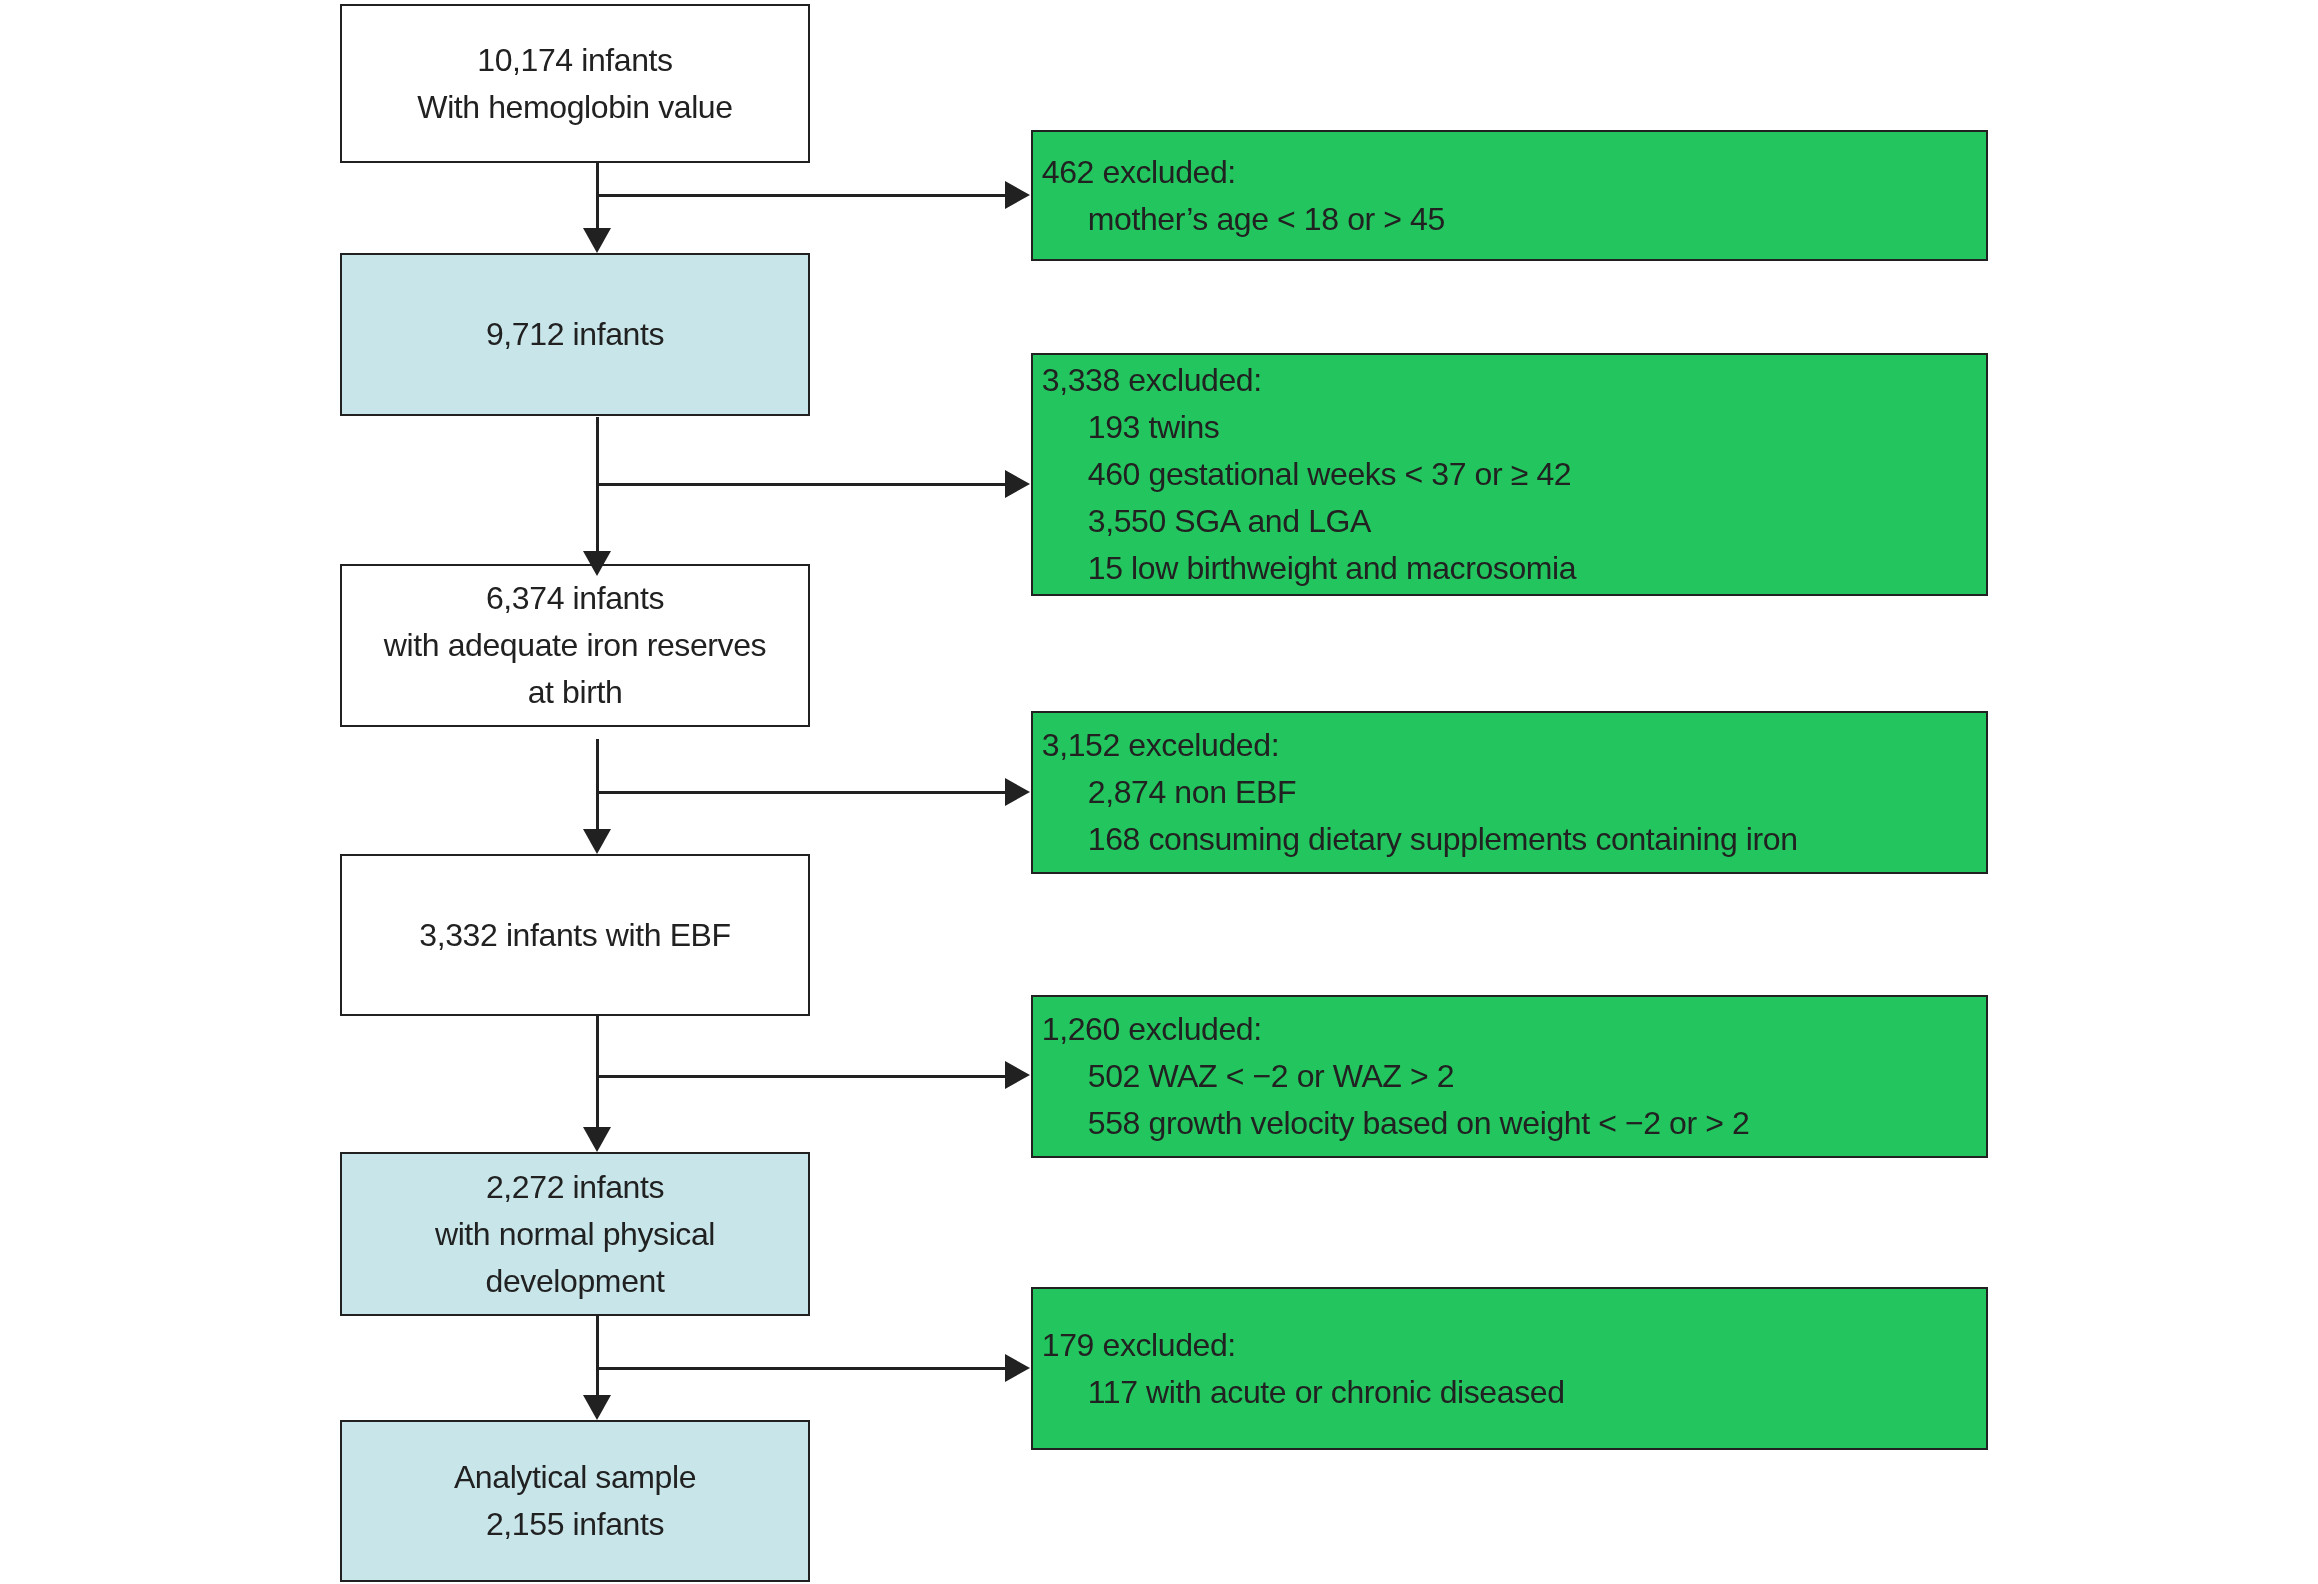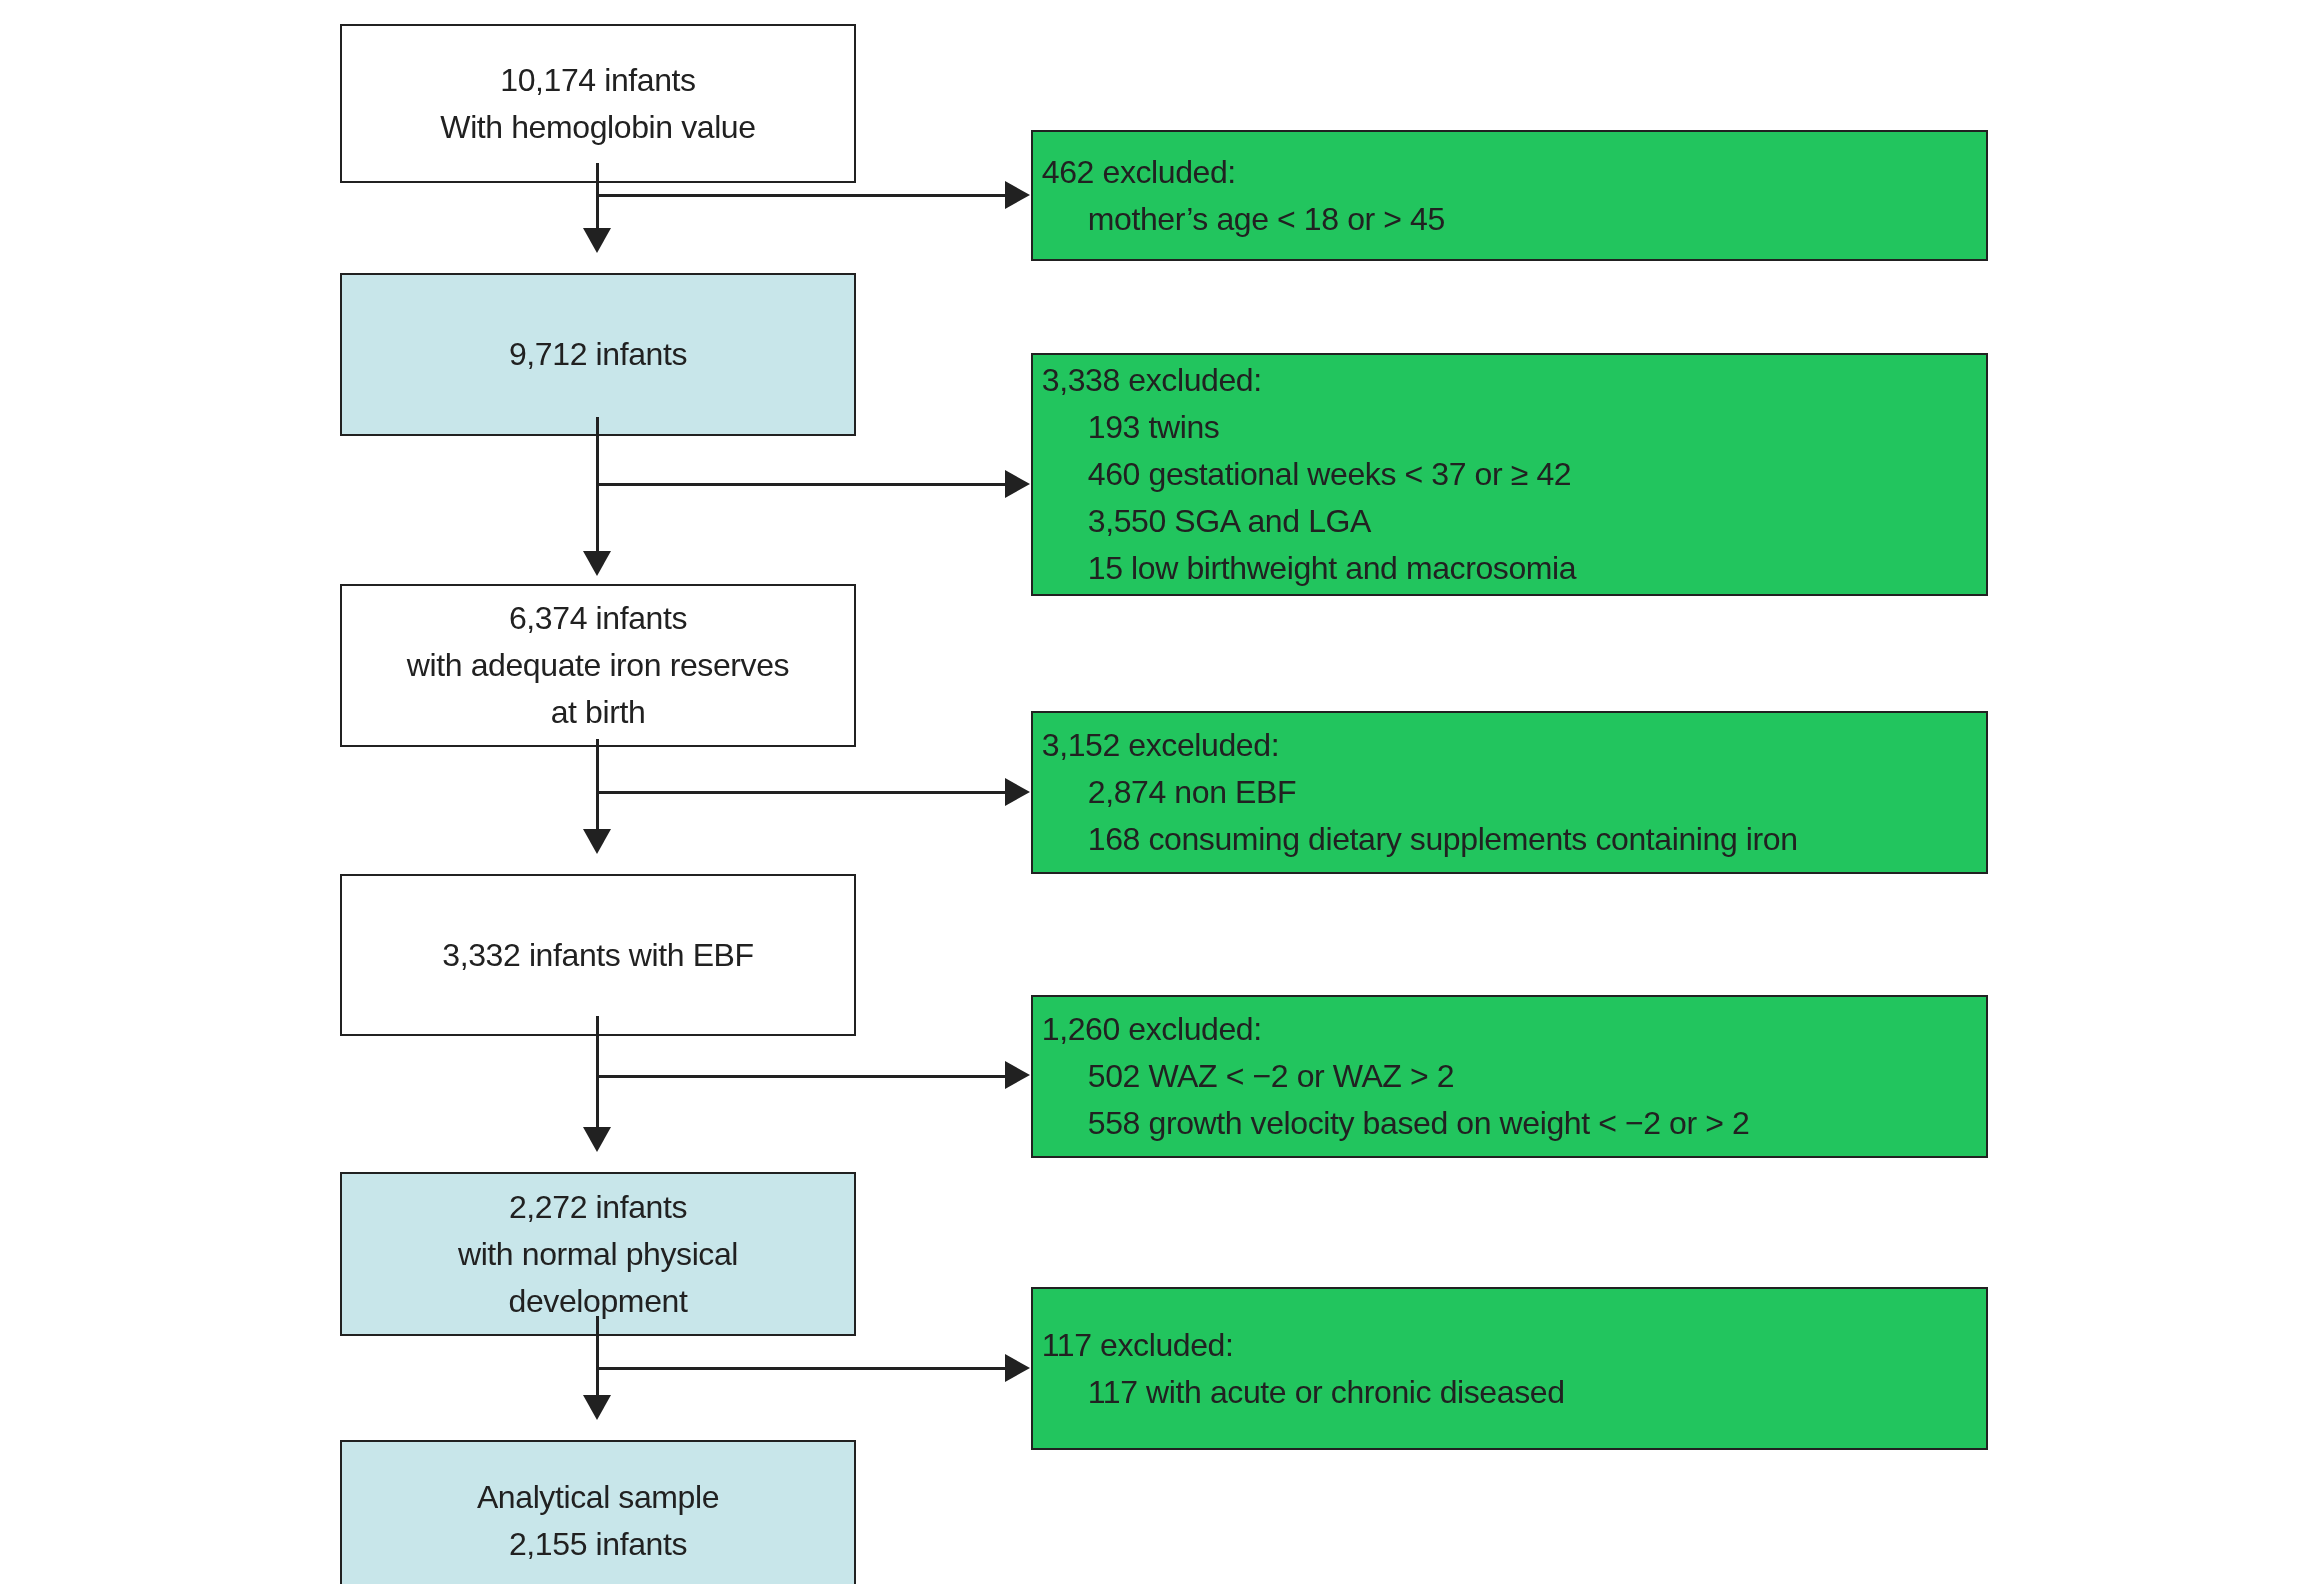--- a/index.html
+++ b/index.html
@@ -12,25 +12,24 @@
     font-family:"Liberation Sans","DejaVu Sans",sans-serif;
     color:var(--ink);
     overflow:hidden;
   }
   .canvas{
     position:relative;width:2319px;height:1584px;background:#ffffff;
     font-size:32px;line-height:47px;letter-spacing:-0.4px;
   }
   
   .mbox{
-    position:absolute;left:340px;width:516px;box-sizing:border-box;
+    position:absolute;left:340px;width:470px;box-sizing:border-box;
     border:2.9px solid var(--ink);background:#ffffff;
     display:flex;flex-direction:column;justify-content:center;align-items:center;
     text-align:center;
-    margin-top:20px;
   }
   .mbox.blue{background:var(--accent);justify-content:center;}
   
   .sbox{
     position:absolute;left:1031px;width:957px;box-sizing:border-box;
     border:2.9px solid var(--ink);background:#22c55e;
     display:flex;flex-direction:column;justify-content:center;
     padding:0 11.8px 0 8.8px;text-align:left;
   }
   .sbox .item{padding-left:46px;}
@@ -127,21 +126,21 @@
     <div class="item">168 consuming dietary supplements containing iron</div>
   </div>
 
   <div class="sbox" id="s4">
     <div class="header">1,260 excluded:</div>
     <div class="item">502 WAZ &lt; −2 or WAZ &gt; 2</div>
     <div class="item">558 growth velocity based on weight &lt; −2 or &gt; 2</div>
   </div>
 
   <div class="sbox" id="s5">
-    <div class="header">117 excluded:</div>
+    <div class="header">179 excluded:</div>
     <div class="item">117 with acute or chronic diseased</div>
   </div>
 
   <div class="vline" id="v1"></div>
   <div class="tri-down" id="t1"></div>
   <div class="vline" id="v2"></div>
   <div class="tri-down" id="t2"></div>
   <div class="vline" id="v3"></div>
   <div class="tri-down" id="t3"></div>
   <div class="vline" id="v4"></div>

